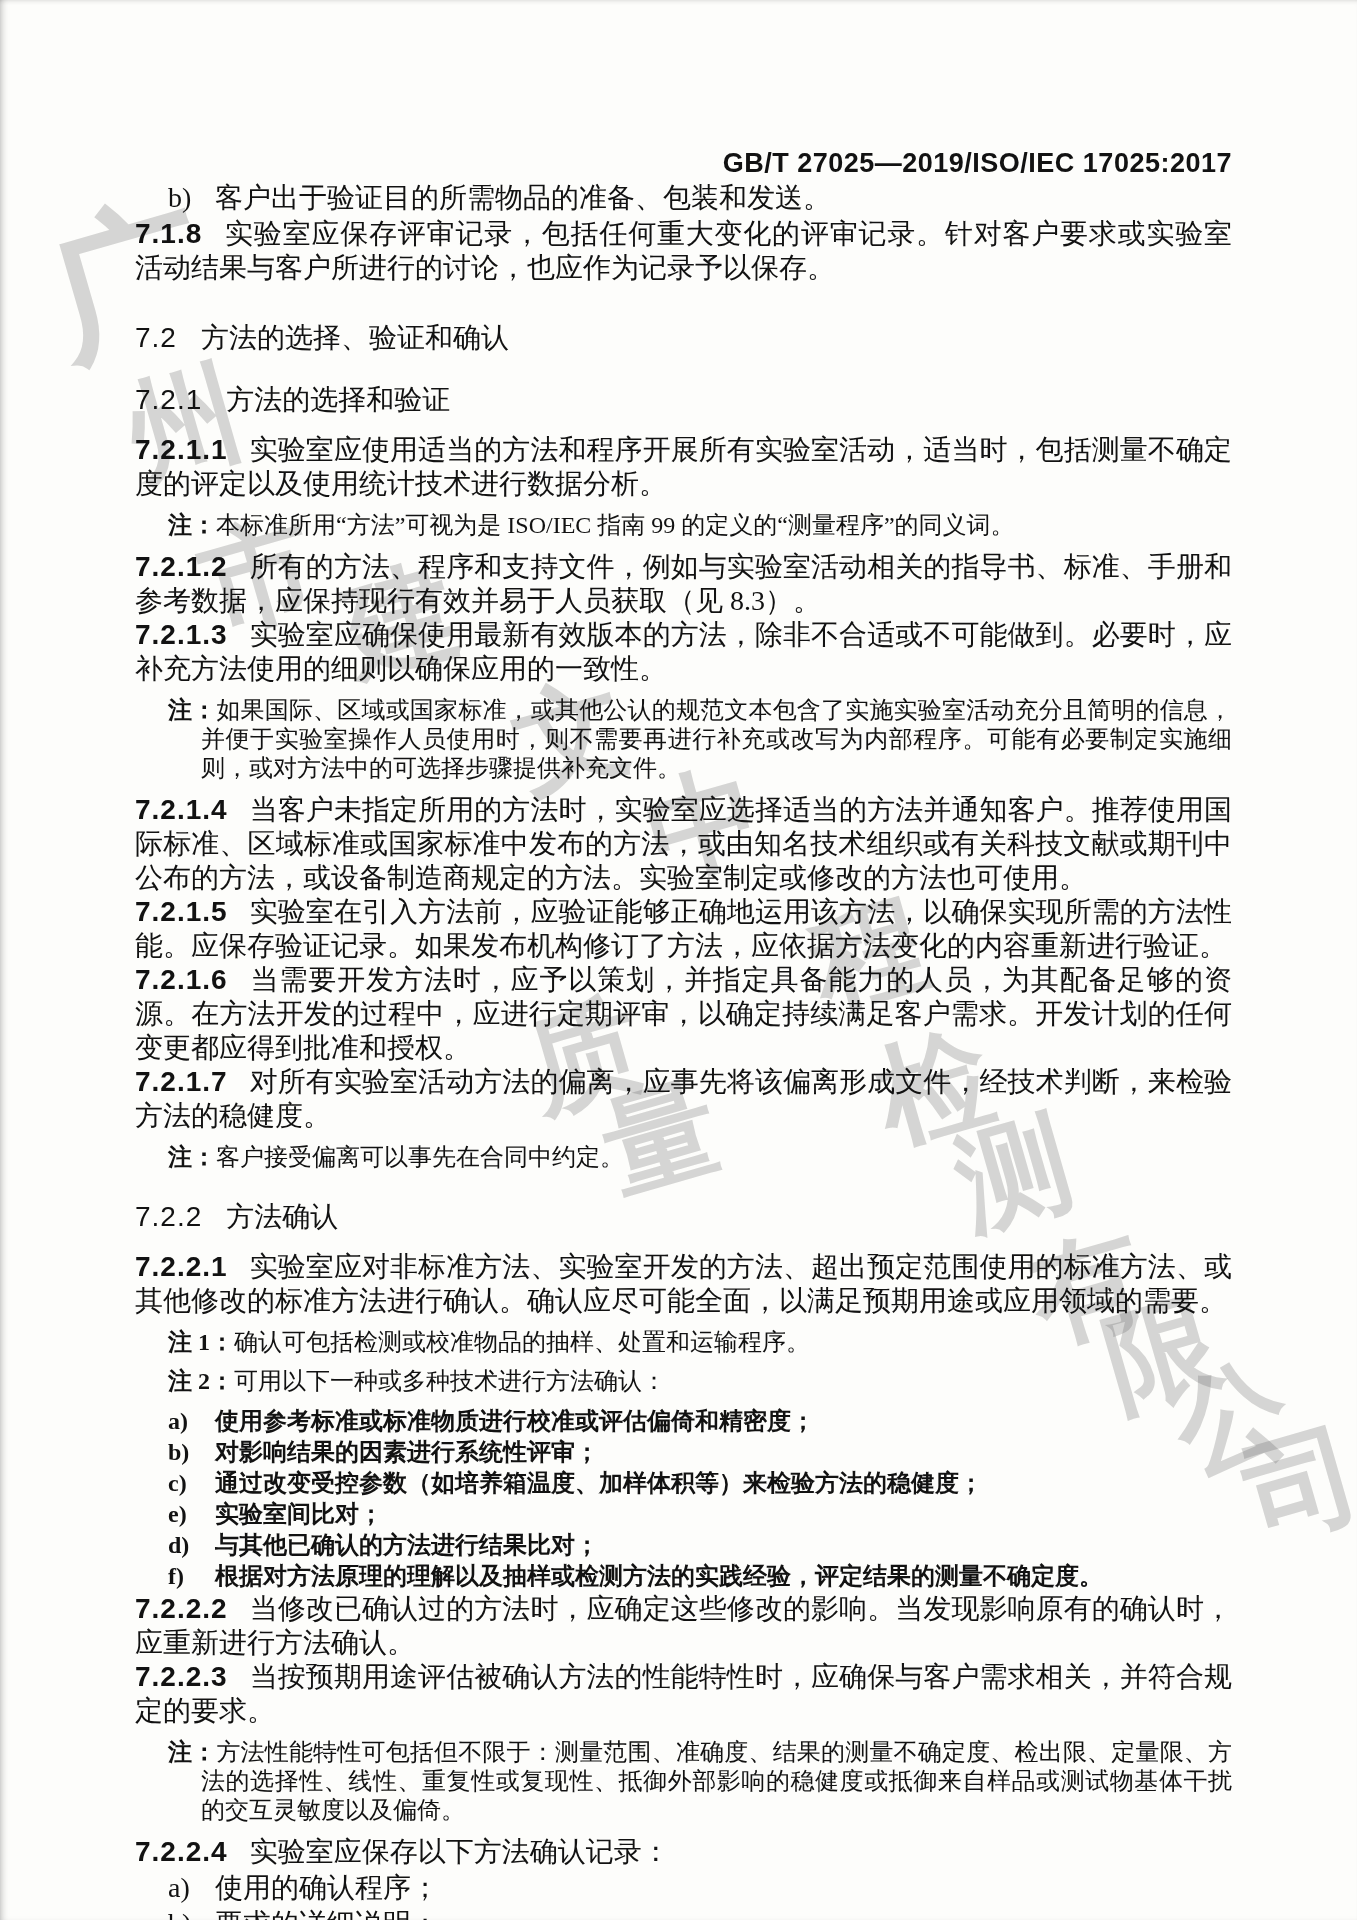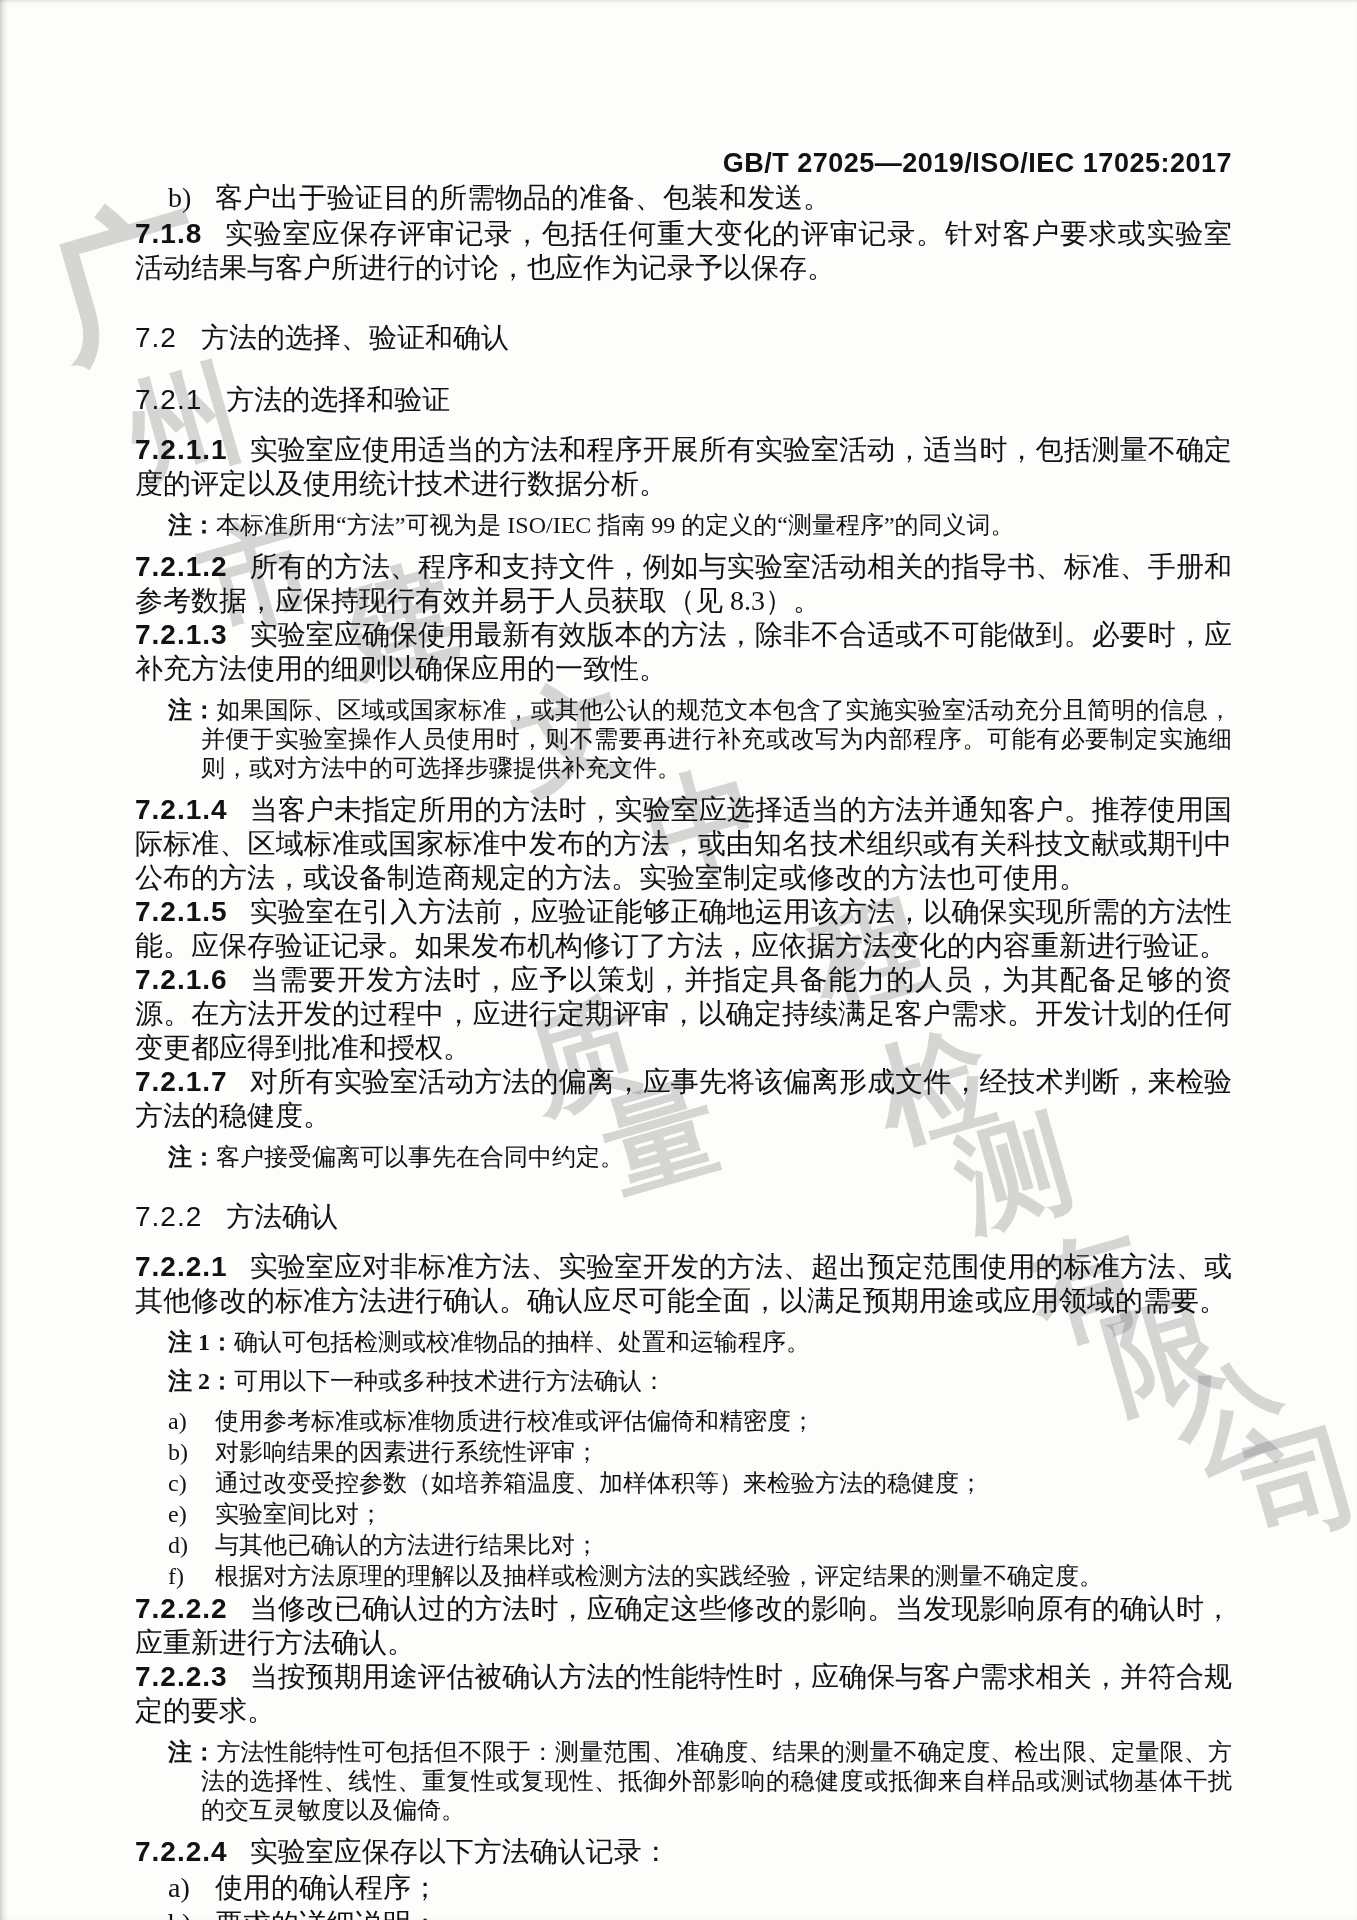--- a/index.html
+++ b/index.html
@@ -44,21 +44,21 @@
   .h1 { margin:36px 0 22px; }
   .h2 { margin:28px 0 16px; }
   .h1 .num, .h2 .num { margin-right:24px; letter-spacing:1px; }
   .note {
     font-size:24px; line-height:29px; margin:10px 0;
     padding-left:66px; text-indent:-33px; text-align:justify;
   }
   .note .lbl { font-weight:700; }
   .li { padding-left:80px; text-indent:-47px; margin:0; text-align:justify; }
   .li .marker { display:inline-block; width:47px; text-indent:0; }
-  .li.note-size { font-size:24px; line-height:31px; }
+  .li.note-size { font-size:24px; line-height:31px;font-weight:bold; }
   .li.body-size { font-size:28px; line-height:34px; margin:2px 0; }
 </style>
 </head>
 <body>
 
 <div class="page">
   <div class="wm-layer">
       <span class="wm-char" style="left: 52px; top: 205px; font-size: 155px; color: rgba(95, 95, 95, 0.25);">广</span>
       <span class="wm-char" style="left: 128px; top: 368px; font-size: 112px; color: rgba(95, 95, 95, 0.25);">州</span>
       <span class="wm-char" style="left: 203px; top: 520px; font-size: 112px; color: rgba(95, 95, 95, 0.25);">市</span>

